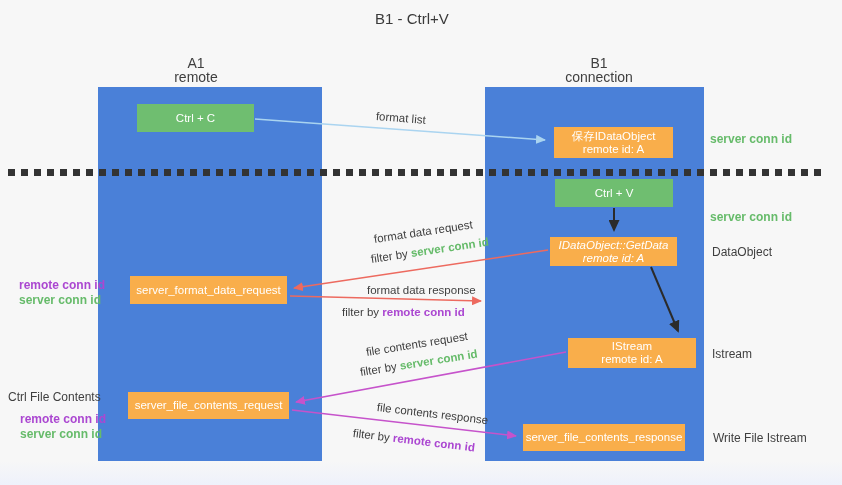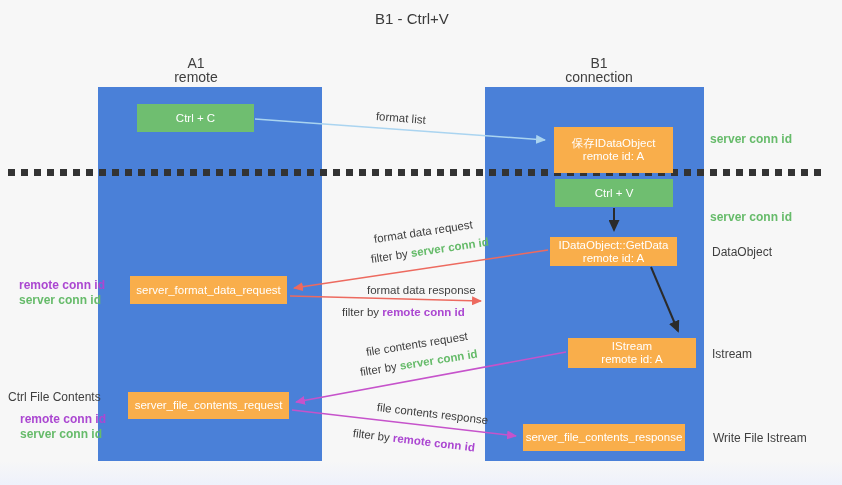--- a/index.html
+++ b/index.html
@@ -22,23 +22,23 @@
   .dashline { position:absolute; top:169px; left:8px; width:817px; height:7px; z-index:3;
               background:repeating-linear-gradient(90deg,#333 0 7px,transparent 7px 13px); }
 
   .box { position:absolute; display:flex; flex-direction:column; align-items:center;
          justify-content:center; color:#fff; font-size:11.5px; line-height:13px;
          text-align:center; z-index:4; }
   .green  { background:#6fbe70; }
   .orange { background:#f9ae4b; }
 
   .b-ctrl-c    { left:137px; top:104px; width:117px; height:28px; }
-  .b-save      { left:554px; top:127px; width:119px; height:46px; }
+  .b-save      { left:554px; top:127px; width:119px; height:31px; }
   .b-ctrl-v    { left:555px; top:179px; width:118px; height:28px; }
-  .b-getdata   { left:550px; top:237px; width:127px; height:29px; }
+  .b-getdata   { left:550px; top:237px; width:127px; height:29px;font-style:italic; }
   .b-fmt-req   { left:130px; top:276px; width:157px; height:28px; }
   .b-fmt-resp  { left:487px; top:288px; width:157px; height:28px; }
   .b-istream   { left:568px; top:338px; width:128px; height:30px; }
   .b-file-req  { left:128px; top:392px; width:161px; height:27px; }
   .b-file-resp { left:523px; top:424px; width:162px; height:27px;text-align:center; }
 
   svg.arrows { position:absolute; left:0; top:0; z-index:5; pointer-events:none; }
 
   .albl { position:absolute; font-size:11.5px; color:#3f3f3f; white-space:nowrap;
           z-index:6; transform-origin:left center; }

